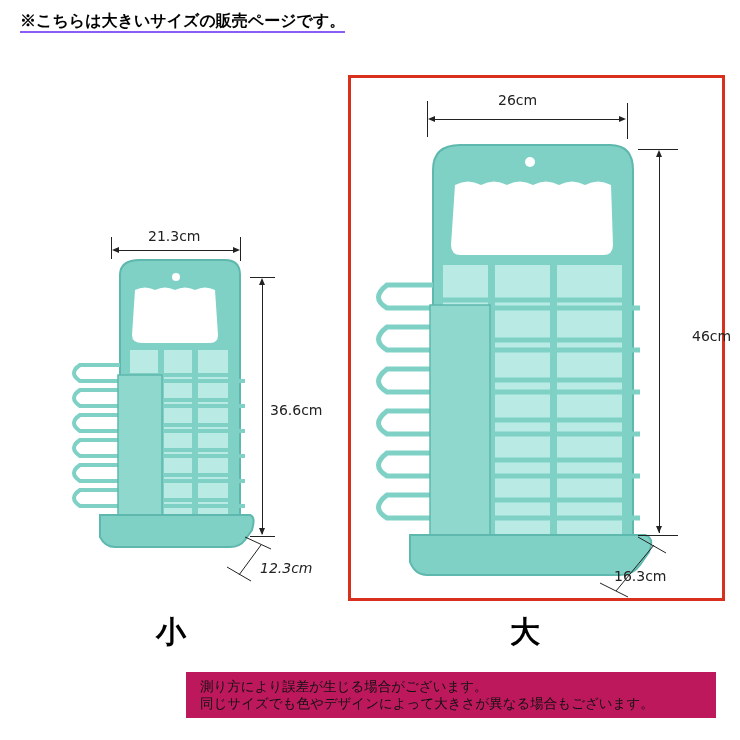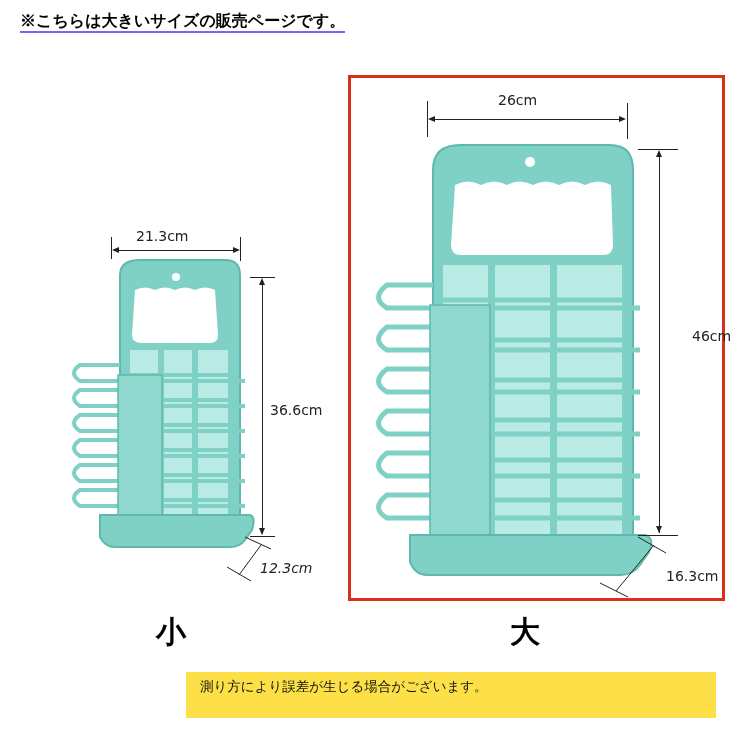--- a/index.html
+++ b/index.html
@@ -9,21 +9,21 @@
   .notice .line2{padding-left:18px;}
   .frame{position:absolute;left:348px;top:75px;width:377px;height:526px;border:3px solid #d9301e;box-sizing:border-box;}
   .dim{position:absolute;font-family:"DejaVu Sans",sans-serif;font-size:14px;color:#222;white-space:nowrap;}
   .hline,.vline{position:absolute;background:#222;}
   .arrowL,.arrowR,.arrowU,.arrowD{position:absolute;width:0;height:0;}
   .arrowL{border-top:3px solid transparent;border-bottom:3px solid transparent;border-right:7px solid #222;}
   .arrowR{border-top:3px solid transparent;border-bottom:3px solid transparent;border-left:7px solid #222;}
   .arrowU{border-left:3px solid transparent;border-right:3px solid transparent;border-bottom:7px solid #222;}
   .arrowD{border-left:3px solid transparent;border-right:3px solid transparent;border-top:7px solid #222;}
   .size-label{position:absolute;font-family:"DejaVu Serif",serif;font-weight:bold;font-size:30px;color:#000;}
-  .footnote{position:absolute;left:186px;top:672px;width:530px;height:46px;background:#fde047;box-sizing:border-box;padding:6px 0 0 14px;font-family:"DejaVu Sans",sans-serif;font-size:13.5px;line-height:17px;color:#111;}
+  .footnote{position:absolute;left:186px;top:672px;width:530px;height:46px;background:#be185d;box-sizing:border-box;padding:6px 0 0 14px;font-family:"DejaVu Sans",sans-serif;font-size:13.5px;line-height:17px;color:#111;}
   .footnote span{display:block;white-space:nowrap;}
   svg.basket{position:absolute;}
 </style>
 </head>
 <body>
 
 <div class="notice">
   <span class="line">※こちらは大きいサイズの販売ページです。</span>
 </div>
 
@@ -61,21 +61,21 @@
     <rect x="58" y="120" width="44" height="170" fill="#8fd8ce" stroke="#5fb8ad" stroke-width="1.5"></rect>
 
     <path d="M40 260 L190 260 Q196 262 192 275 L185 285 Q180 292 170 292 L55 292 Q45 292 40 282 Z" fill="#7fd1c6" stroke="#5fb8ad" stroke-width="2"></path>
   </svg>
 
   <div class="vline" style="left:111px;top:237px;width:1px;height:22px;"></div>
   <div class="vline" style="left:240px;top:237px;width:1px;height:24px;"></div>
   <div class="hline" style="left:114px;top:250px;width:122px;height:1px;"></div>
   <div class="arrowL" style="left:112px;top:247px;"></div>
   <div class="arrowR" style="left:233px;top:247px;"></div>
-  <div class="dim" style="left:136px;top:228px;text-align:right;">21.3cm</div>
+  <div class="dim" style="left:148px;top:228px;text-align:right;">21.3cm</div>
 
   <div class="hline" style="left:250px;top:277px;width:25px;height:1px;"></div>
   <div class="hline" style="left:250px;top:536px;width:25px;height:1px;"></div>
   <div class="vline" style="left:262px;top:280px;width:1px;height:254px;"></div>
   <div class="arrowU" style="left:259px;top:278px;"></div>
   <div class="arrowD" style="left:259px;top:528px;"></div>
   <div class="dim" style="left:270px;top:402px;">36.6cm</div>
 
   <svg class="basket" style="left:225px;top:535px" width="50" height="50">
     <line x1="20" y1="2" x2="46" y2="14" stroke="#222" stroke-width="1"></line>
@@ -130,20 +130,21 @@
   <div class="vline" style="left:659px;top:152px;width:1px;height:381px;"></div>
   <div class="arrowU" style="left:656px;top:150px;"></div>
   <div class="arrowD" style="left:656px;top:526px;"></div>
   <div class="dim" style="left:692px;top:328px;">46cm</div>
 
   <svg class="basket" style="left:598px;top:535px" width="70" height="65">
     <line x1="40" y1="2" x2="68" y2="18" stroke="#222" stroke-width="1"></line>
     <line x1="2" y1="48" x2="30" y2="62" stroke="#222" stroke-width="1"></line>
     <line x1="56" y1="10" x2="18" y2="56" stroke="#222" stroke-width="1"></line>
   </svg>
-  <div class="dim" style="left:666px;top:568px;">16.3cm</div>
+  <div class="dim" style="left:614px;top:568px;">16.3cm</div>
 </div>
 
 <div class="size-label" style="left:510px;top:612px;">大</div>
 
 <div class="footnote">
   <span>測り方により誤差が生じる場合がございます。</span>
+  <span>同じサイズでも色やデザインによって大きさが異なる場合もございます。</span>
 </div>
 
 </body></html>

